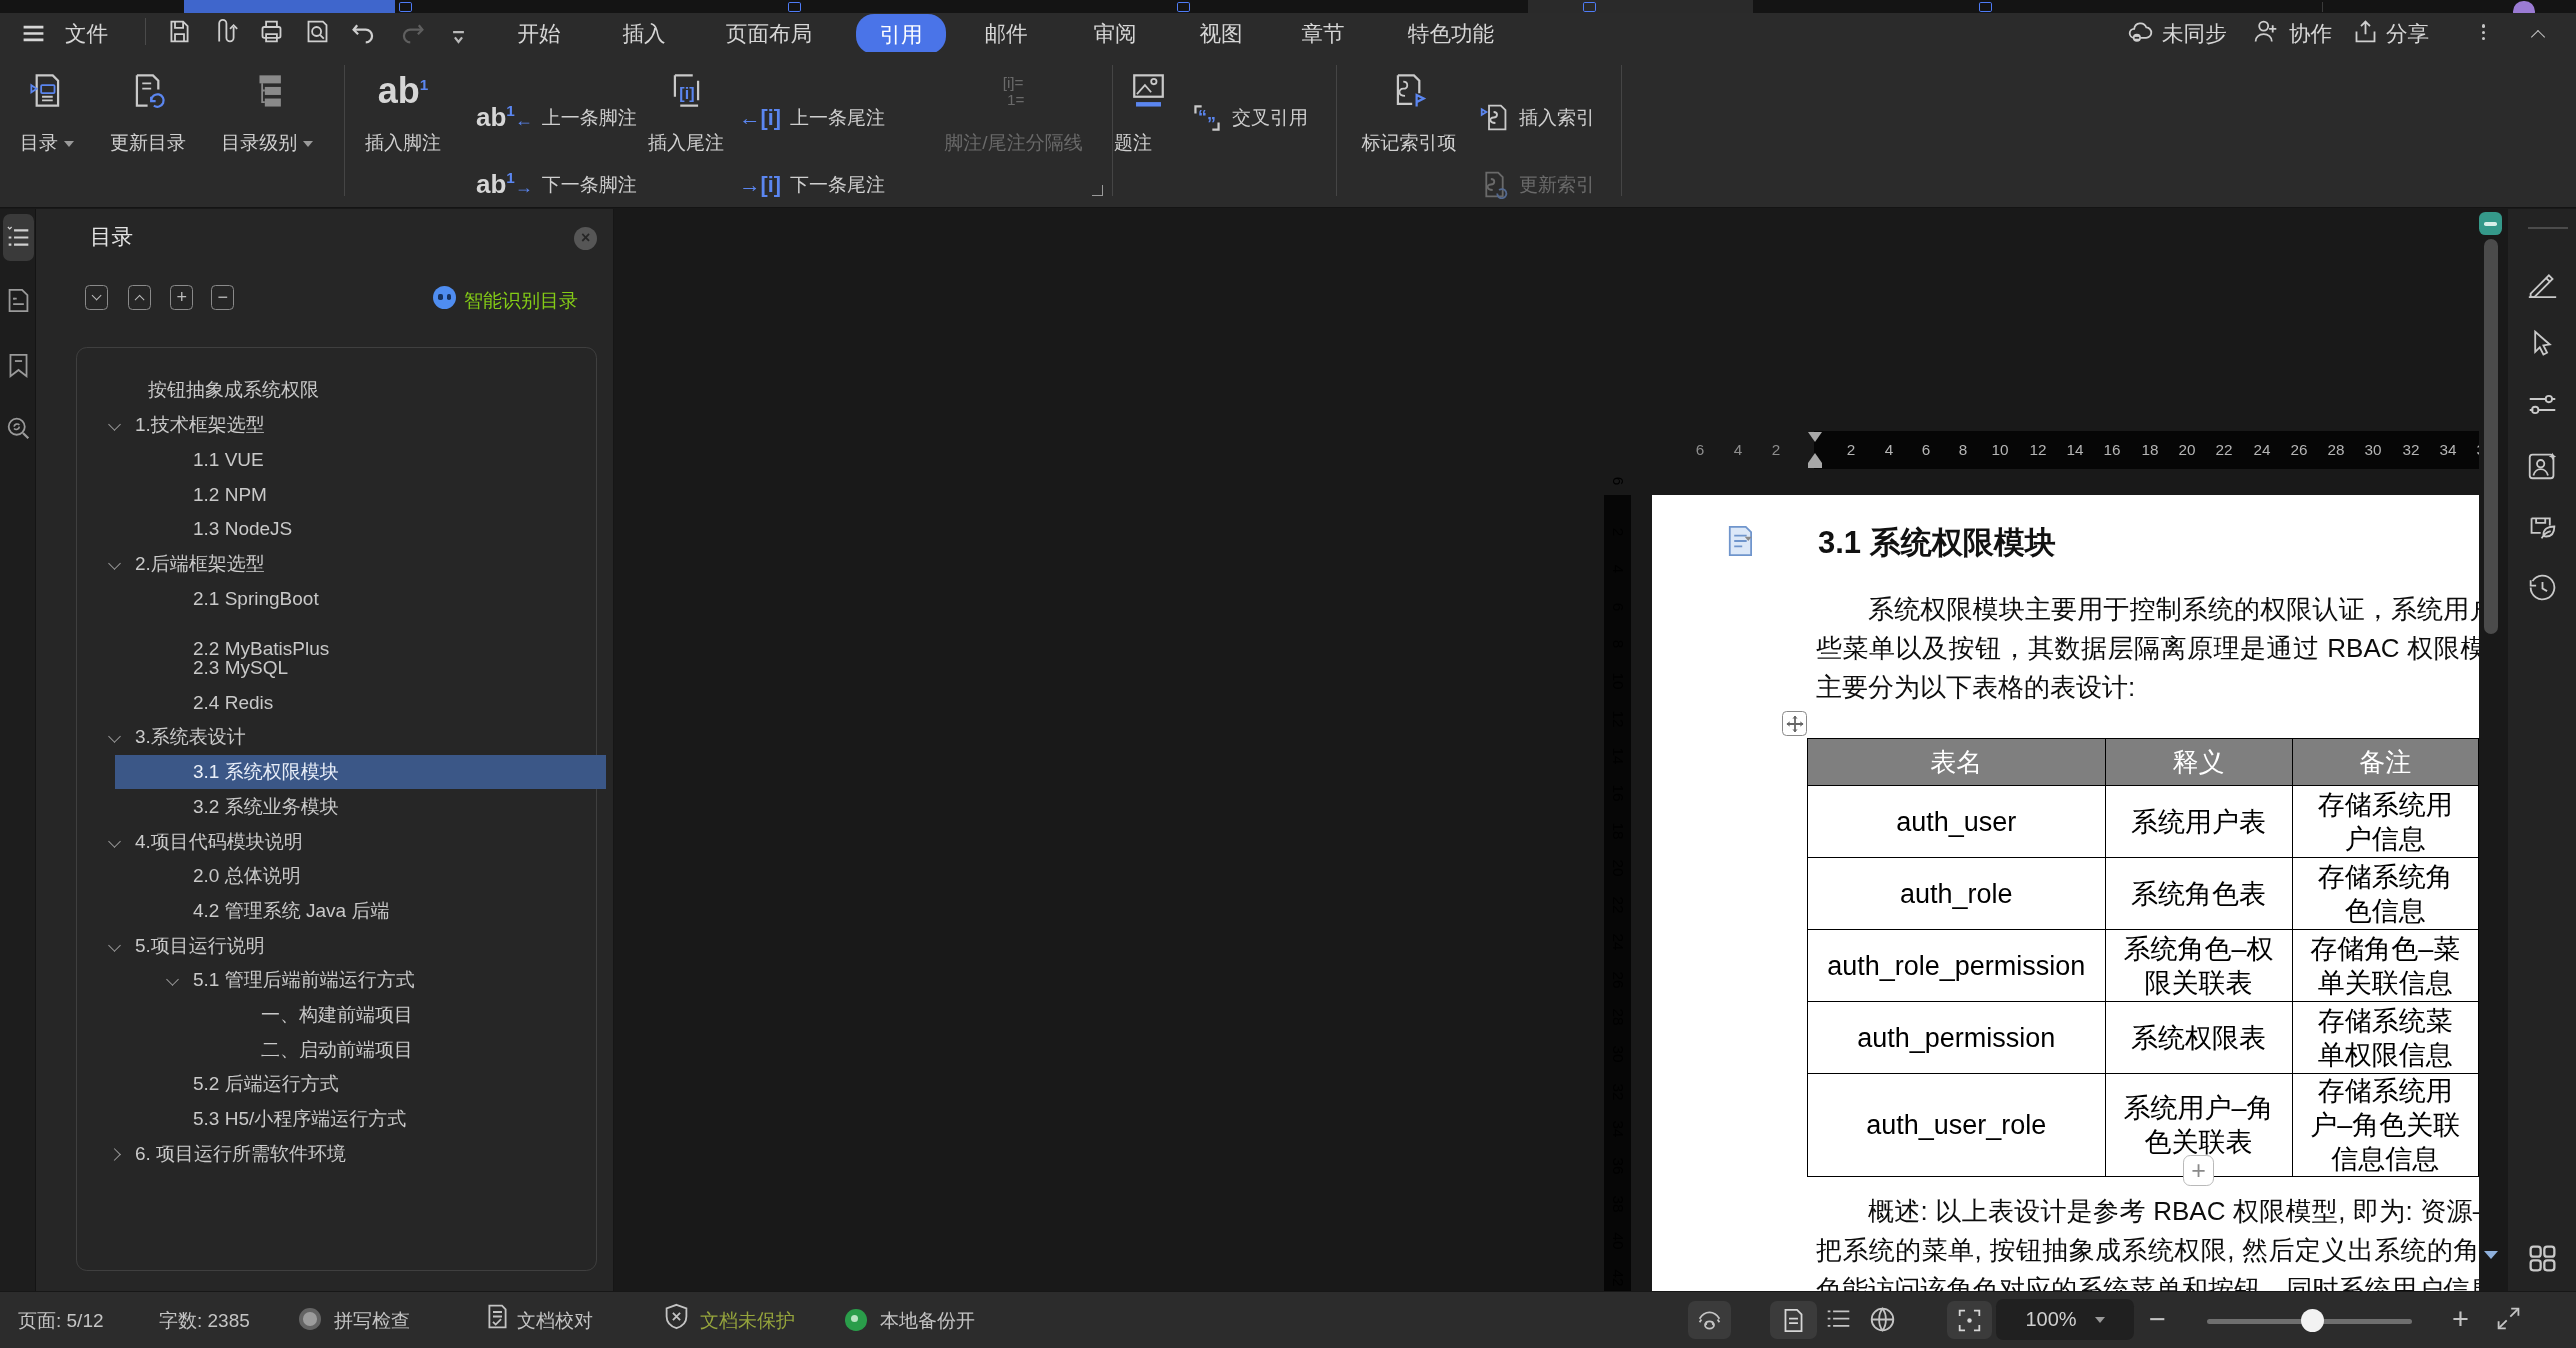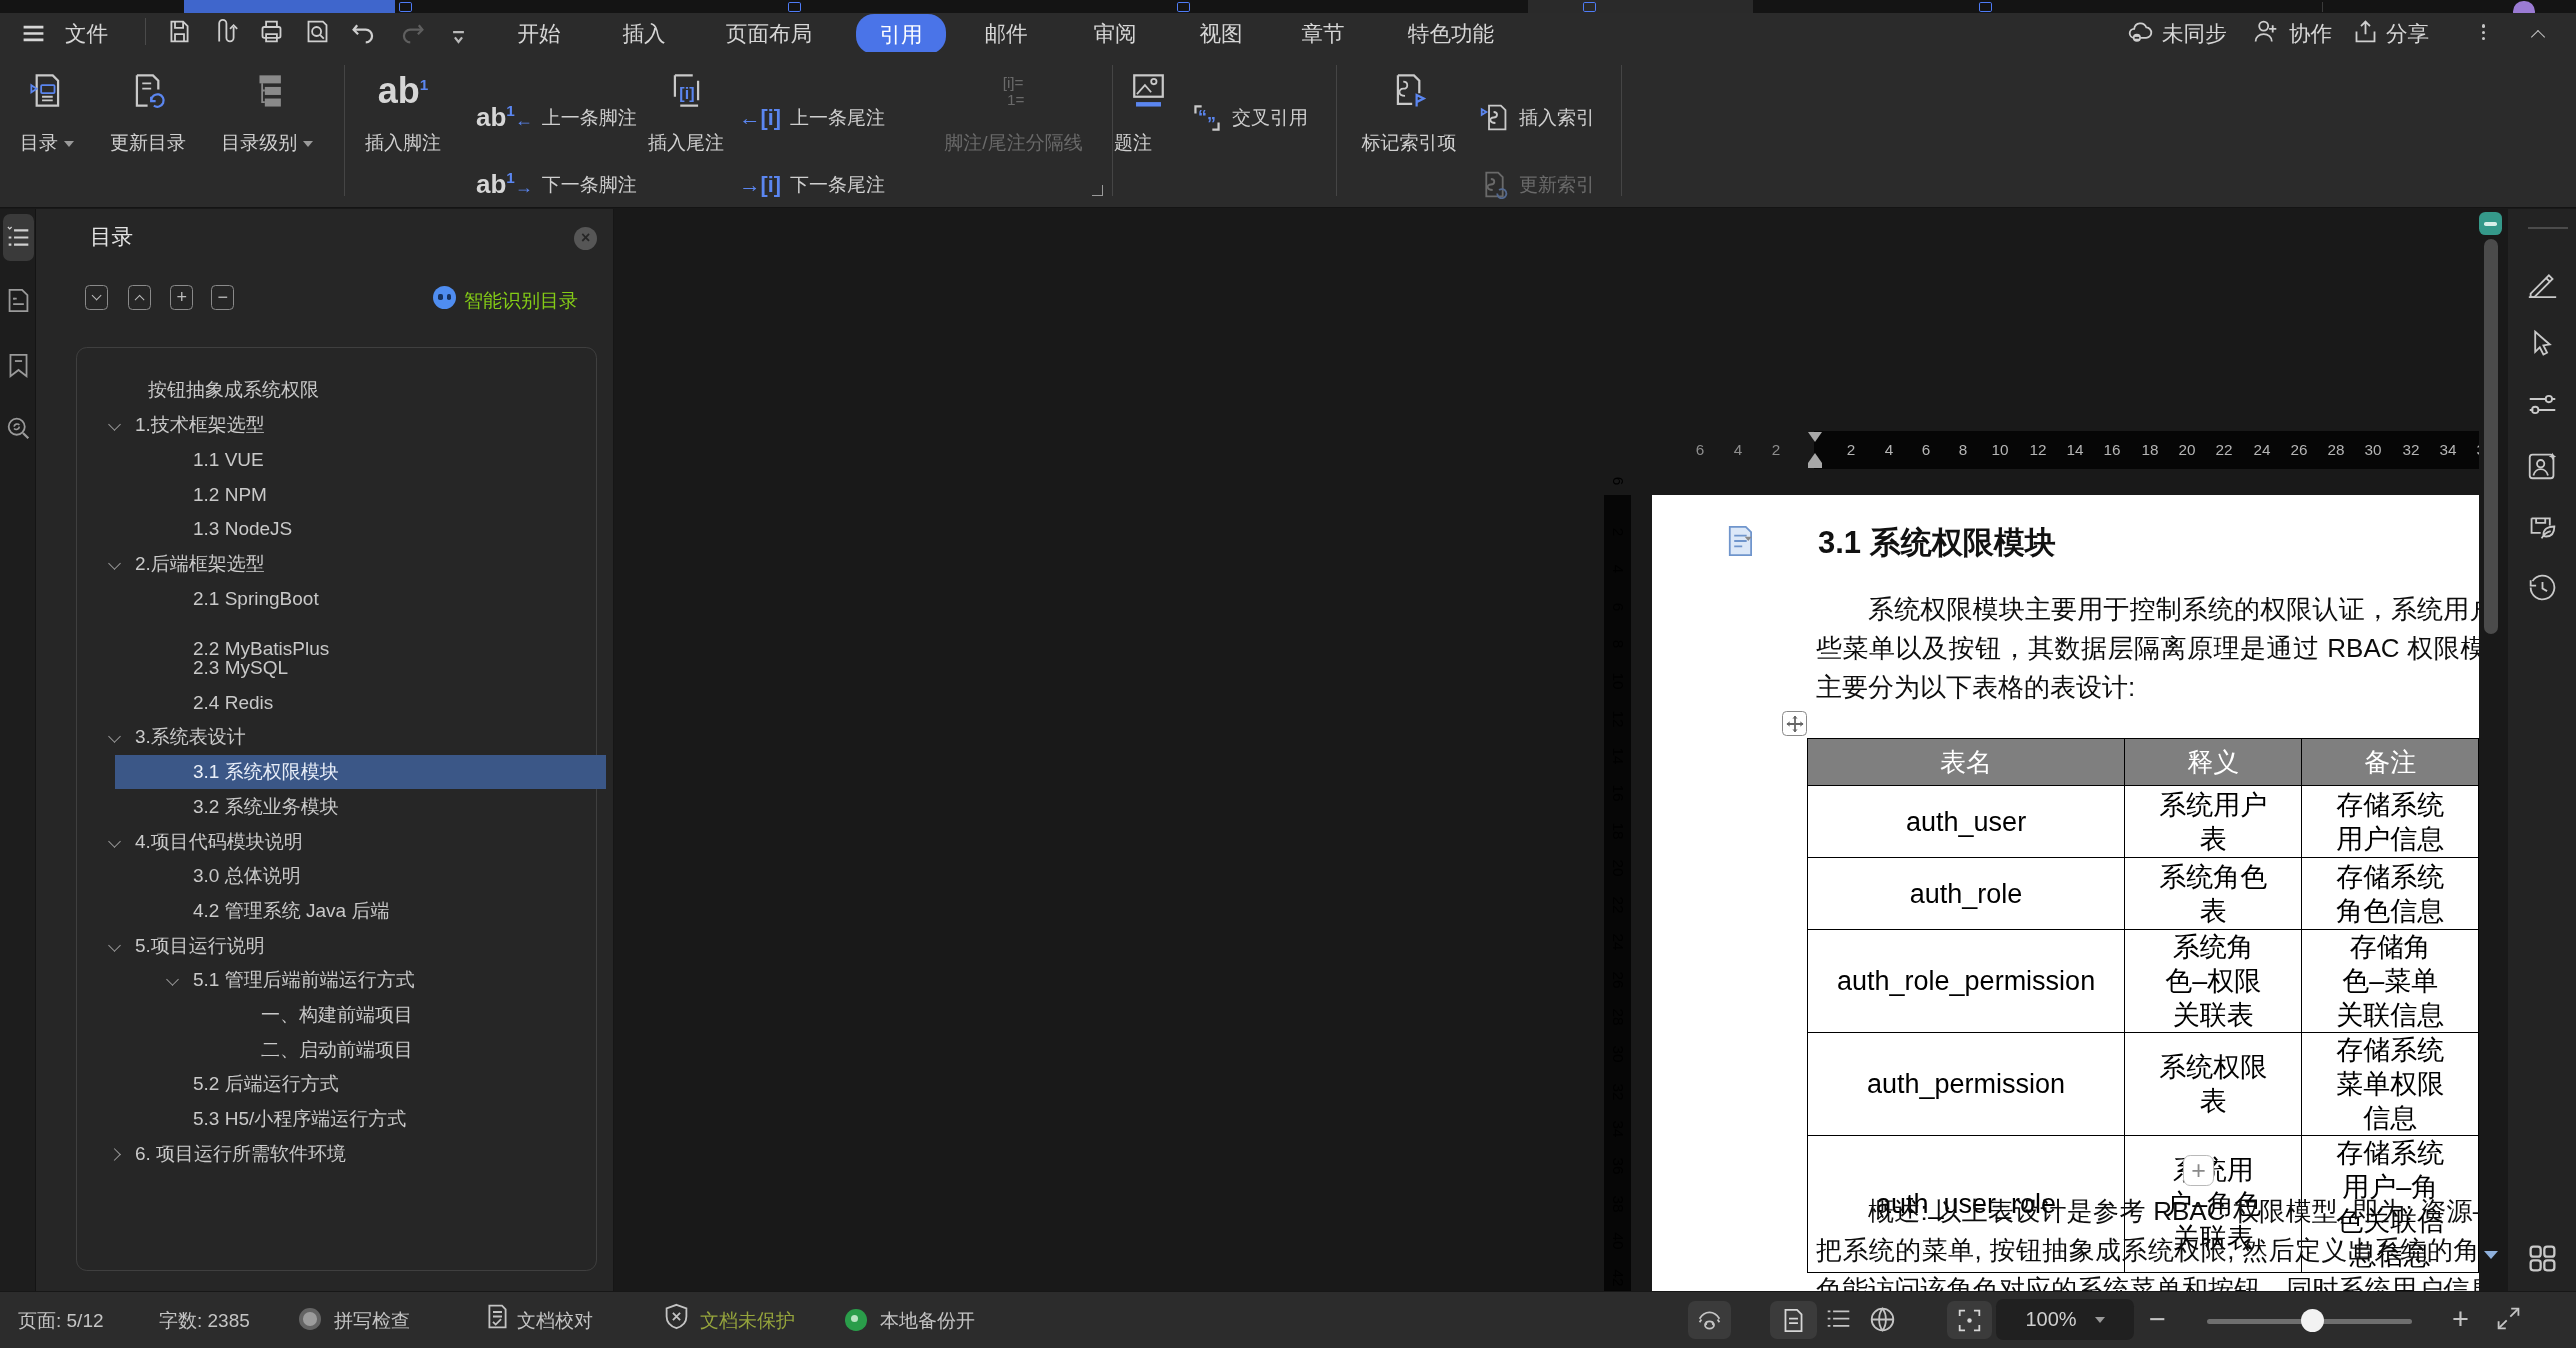--- a/index.html
+++ b/index.html
@@ -77,21 +77,21 @@
   .hstrip { position:absolute; left:1200px; top:222px; width:749px; height:38px; background:#060606; }
   .vstrip { position:absolute; left:990px; top:286px; width:27px; height:1005px; background:#060606; }
   .mk { position:absolute; width:0; height:0; }
   .mk-rect { position:absolute; background:#a8a8a8; }
   .page { position:absolute; left:1038px; top:286px; width:1070px; height:1062px; background:#ffffff; }
   .para-ico { position:absolute; left:1112px; top:316px; }
   .doc-h1 { position:absolute; left:1204px; top:313px; font-size:31px; font-weight:bold; color:#111; white-space:nowrap; }
   .doc-p { position:absolute; left:1202px; width:784px; font-size:26px; line-height:39px; color:#0d0d0d; text-indent:52px; text-align:justify; }
   .move-handle { position:absolute; left:1168px; top:502px; width:25px; height:25px; border:1.8px solid #8a8a8a; border-radius:4.5px; background:#fff; display:flex; align-items:center; justify-content:center; }
   .doc-table { position:absolute; left:1193px; top:529px; border-collapse:collapse; table-layout:fixed; }
-  .doc-table th, .doc-table td { border:1.8px solid #000; text-align:center; vertical-align:middle; font-weight:normal; padding:0 29px; }
+  .doc-table th, .doc-table td { border:1.8px solid #000; text-align:center; vertical-align:middle; font-weight:normal; padding:0 12px; }
   .doc-table th { background:#7f7f7f; color:#fff; font-size:26px; height:47px; }
   .doc-table td { font-size:27px; color:#000; height:72px; line-height:34px; }
   .tbl-btn { position:absolute; background:#fff; border:1.8px solid #b9b9b9; border-radius:7.2px; color:#8a8a8a; display:flex; align-items:center; justify-content:center; }
   .plus-row { left:1569px; top:946px; width:31px; height:31px; font-size:25px; }
 
   
   .scroll-thumb { position:absolute; left:2484px; top:239px; width:14.4px; height:395px; background:#4b4b4b; border-radius:7.2px; }
   .skin-btn { position:absolute; left:2479px; top:212px; width:23.4px; height:23.4px; border-radius:6.3px; background:#35998a; }
   .skin-btn i { position:absolute; left:5.4px; top:10px; width:12.6px; height:3.6px; border-radius:1.8px; background:#d8efe9; }
   .scroll-down { position:absolute; left:2484px; top:1251px; width:0; height:0; border-left:7.2px solid transparent; border-right:7.2px solid transparent; border-top:8px solid #8fb0dc; }
@@ -408,21 +408,21 @@
         <div class="toc-item" style="top: 303px;"><span class="tlabel" style="padding-left: 78px;">1.3 NodeJS</span></div>
         <div class="toc-item" style="top: 338px;"><span class="tchev down" style="left: -5.4px;"></span><span class="tlabel" style="padding-left: 20px;">2.后端框架选型</span></div>
         <div class="toc-item" style="top: 373px;"><span class="tlabel" style="padding-left: 78px;">2.1 SpringBoot</span></div>
         <div class="toc-item" style="top: 423px;"><span class="tlabel" style="padding-left: 78px;">2.2 MyBatisPlus</span></div>
         <div class="toc-item" style="top: 442px;"><span class="tlabel" style="padding-left: 78px;">2.3 MySQL</span></div>
         <div class="toc-item" style="top: 477px;"><span class="tlabel" style="padding-left: 78px;">2.4 Redis</span></div>
         <div class="toc-item" style="top: 511px;"><span class="tchev down" style="left: -5.4px;"></span><span class="tlabel" style="padding-left: 20px;">3.系统表设计</span></div>
         <div class="toc-item selected" style="top: 546px;"><span class="tlabel" style="padding-left: 78px;">3.1 系统权限模块</span></div>
         <div class="toc-item" style="top: 581px;"><span class="tlabel" style="padding-left: 78px;">3.2 系统业务模块</span></div>
         <div class="toc-item" style="top: 616px;"><span class="tchev down" style="left: -5.4px;"></span><span class="tlabel" style="padding-left: 20px;">4.项目代码模块说明</span></div>
-        <div class="toc-item" style="top: 650px;"><span class="tlabel" style="padding-left: 78px;">3.0 总体说明</span></div>
+        <div class="toc-item" style="top: 650px;"><span class="tlabel" style="padding-left: 78px;">2.0 总体说明</span></div>
         <div class="toc-item" style="top: 685px;"><span class="tlabel" style="padding-left: 78px;">4.2 管理系统 Java 后端</span></div>
         <div class="toc-item" style="top: 720px;"><span class="tchev down" style="left: -5.4px;"></span><span class="tlabel" style="padding-left: 20px;">5.项目运行说明</span></div>
         <div class="toc-item" style="top: 754px;"><span class="tchev down" style="left: 53px;"></span><span class="tlabel" style="padding-left: 78px;">5.1 管理后端前端运行方式</span></div>
         <div class="toc-item" style="top: 789px;"><span class="tlabel" style="padding-left: 146px;">一、构建前端项目</span></div>
         <div class="toc-item" style="top: 824px;"><span class="tlabel" style="padding-left: 146px;">二、启动前端项目</span></div>
         <div class="toc-item" style="top: 858px;"><span class="tlabel" style="padding-left: 78px;">5.2 后端运行方式</span></div>
         <div class="toc-item" style="top: 893px;"><span class="tlabel" style="padding-left: 78px;">5.3 H5/小程序端运行方式</span></div>
         <div class="toc-item" style="top: 928px;"><span class="tchev right" style="left: -5.4px;"></span><span class="tlabel" style="padding-left: 20px;">6. 项目运行所需软件环境</span></div>
       </div>
   </div>

